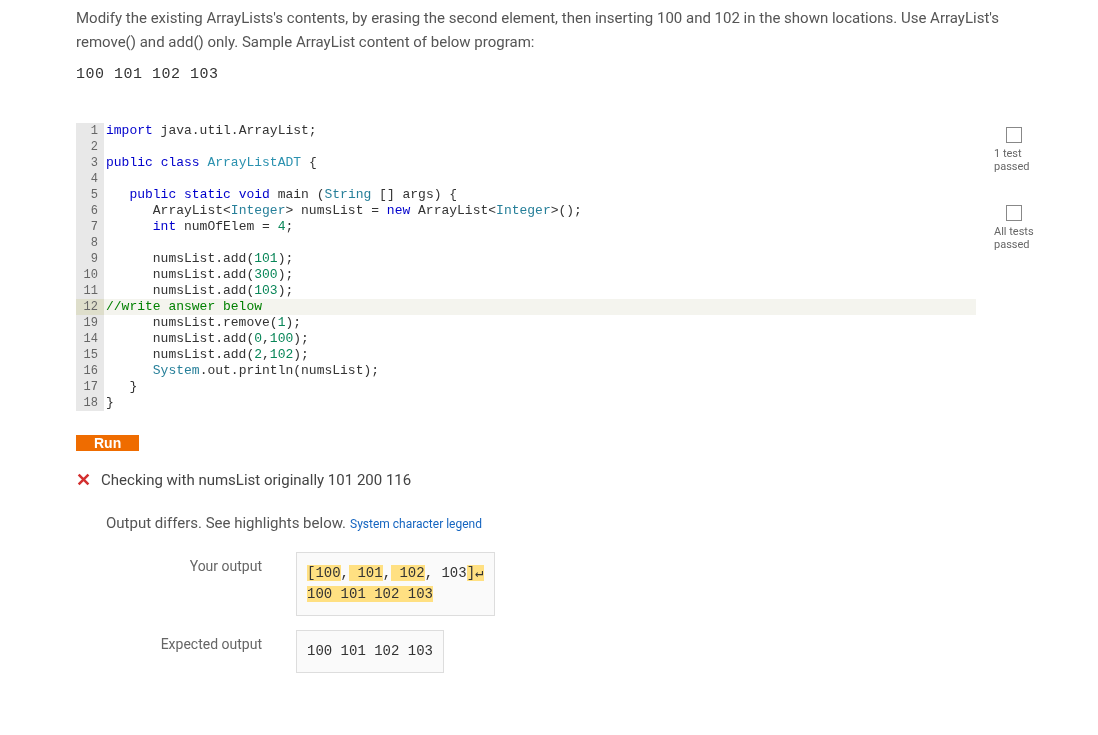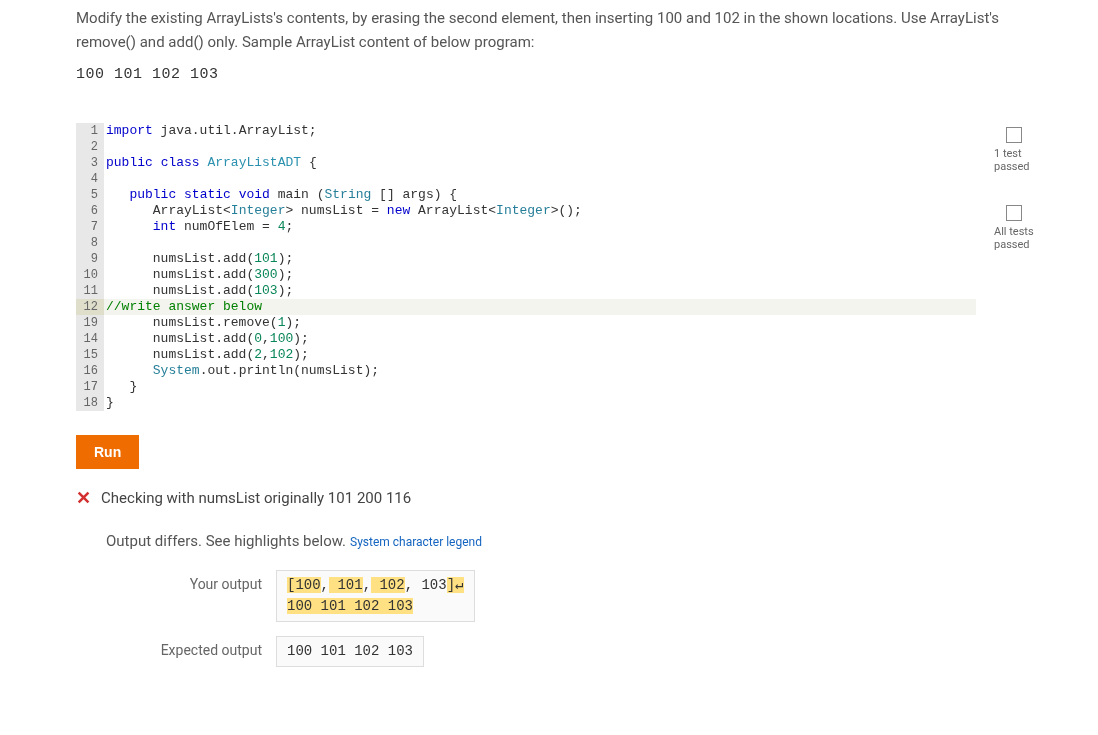--- a/index.html
+++ b/index.html
@@ -78,21 +78,21 @@
     border: 1px solid #888;
     margin: 0 auto 4px auto;
     background: #fff;
   }
   .run-btn {
     display: inline-block;
     background: #ef6c00;
     color: #fff;
     font-weight: 600;
     font-size: 14px;
-    padding: 9px 18px;
+    padding: 0 18px;
     border: none;
     margin: 24px 0 18px 60px;
     cursor: pointer;
   }
   .check-row {
     margin: 0 0 24px 60px;
     display: flex;
     align-items: center;
     gap: 10px;
     color: #444;
@@ -115,35 +115,36 @@
     color: #1565c0;
     font-size: 12px;
   }
   .out-table {
     margin-left: 120px;
   }
   .out-row {
     display: flex;
     align-items: flex-start;
     margin-bottom: 14px;
+    gap: 20px;
   }
   .out-label {
     width: 140px;
     text-align: right;
     color: #666;
     font-size: 14px;
     padding-top: 6px;
     padding-right: 14px;
   }
   .out-box {
     border: 1px solid #ddd;
     background: #fafafa;
     font-family: "Courier New", monospace;
     font-size: 14px;
-    padding: 4px 10px;
+    padding: 10px 10px;
     color: #333;
     line-height: 1.5;
   }
   .hl { background: #ffe082; }
 </style>
 </head>
 <body>
 
 <div class="container">
   <p class="instructions">Modify the existing ArrayLists's contents, by erasing the second element, then inserting 100 and 102 in the shown locations. Use ArrayList's remove() and add() only. Sample ArrayList content of below program:</p>

